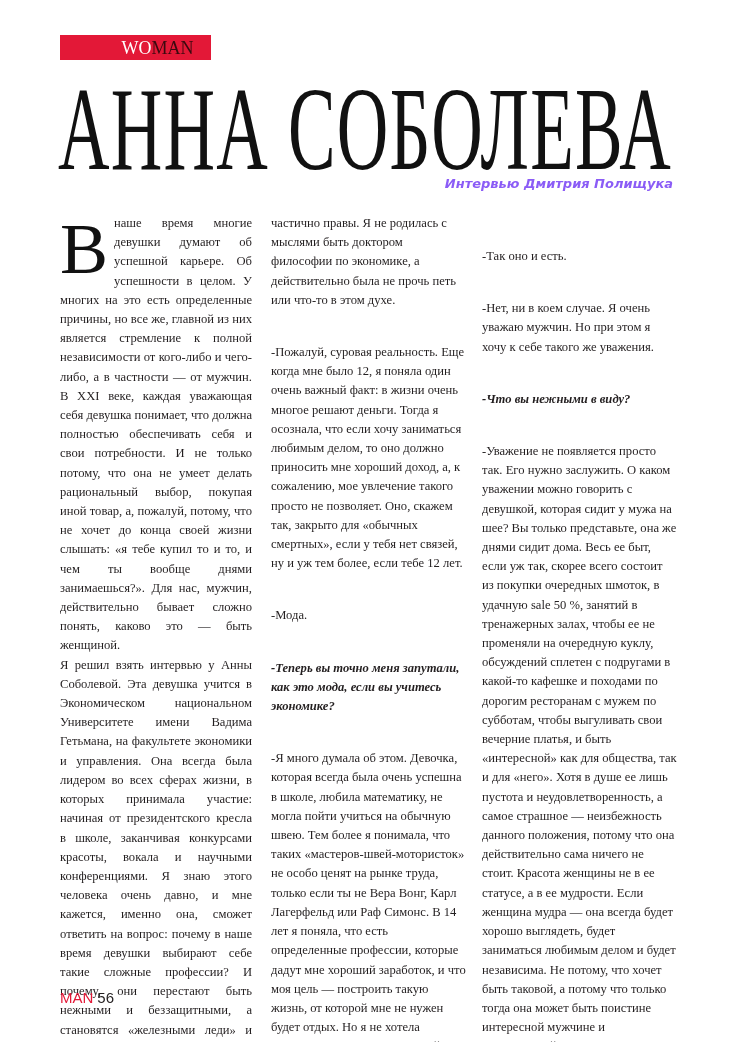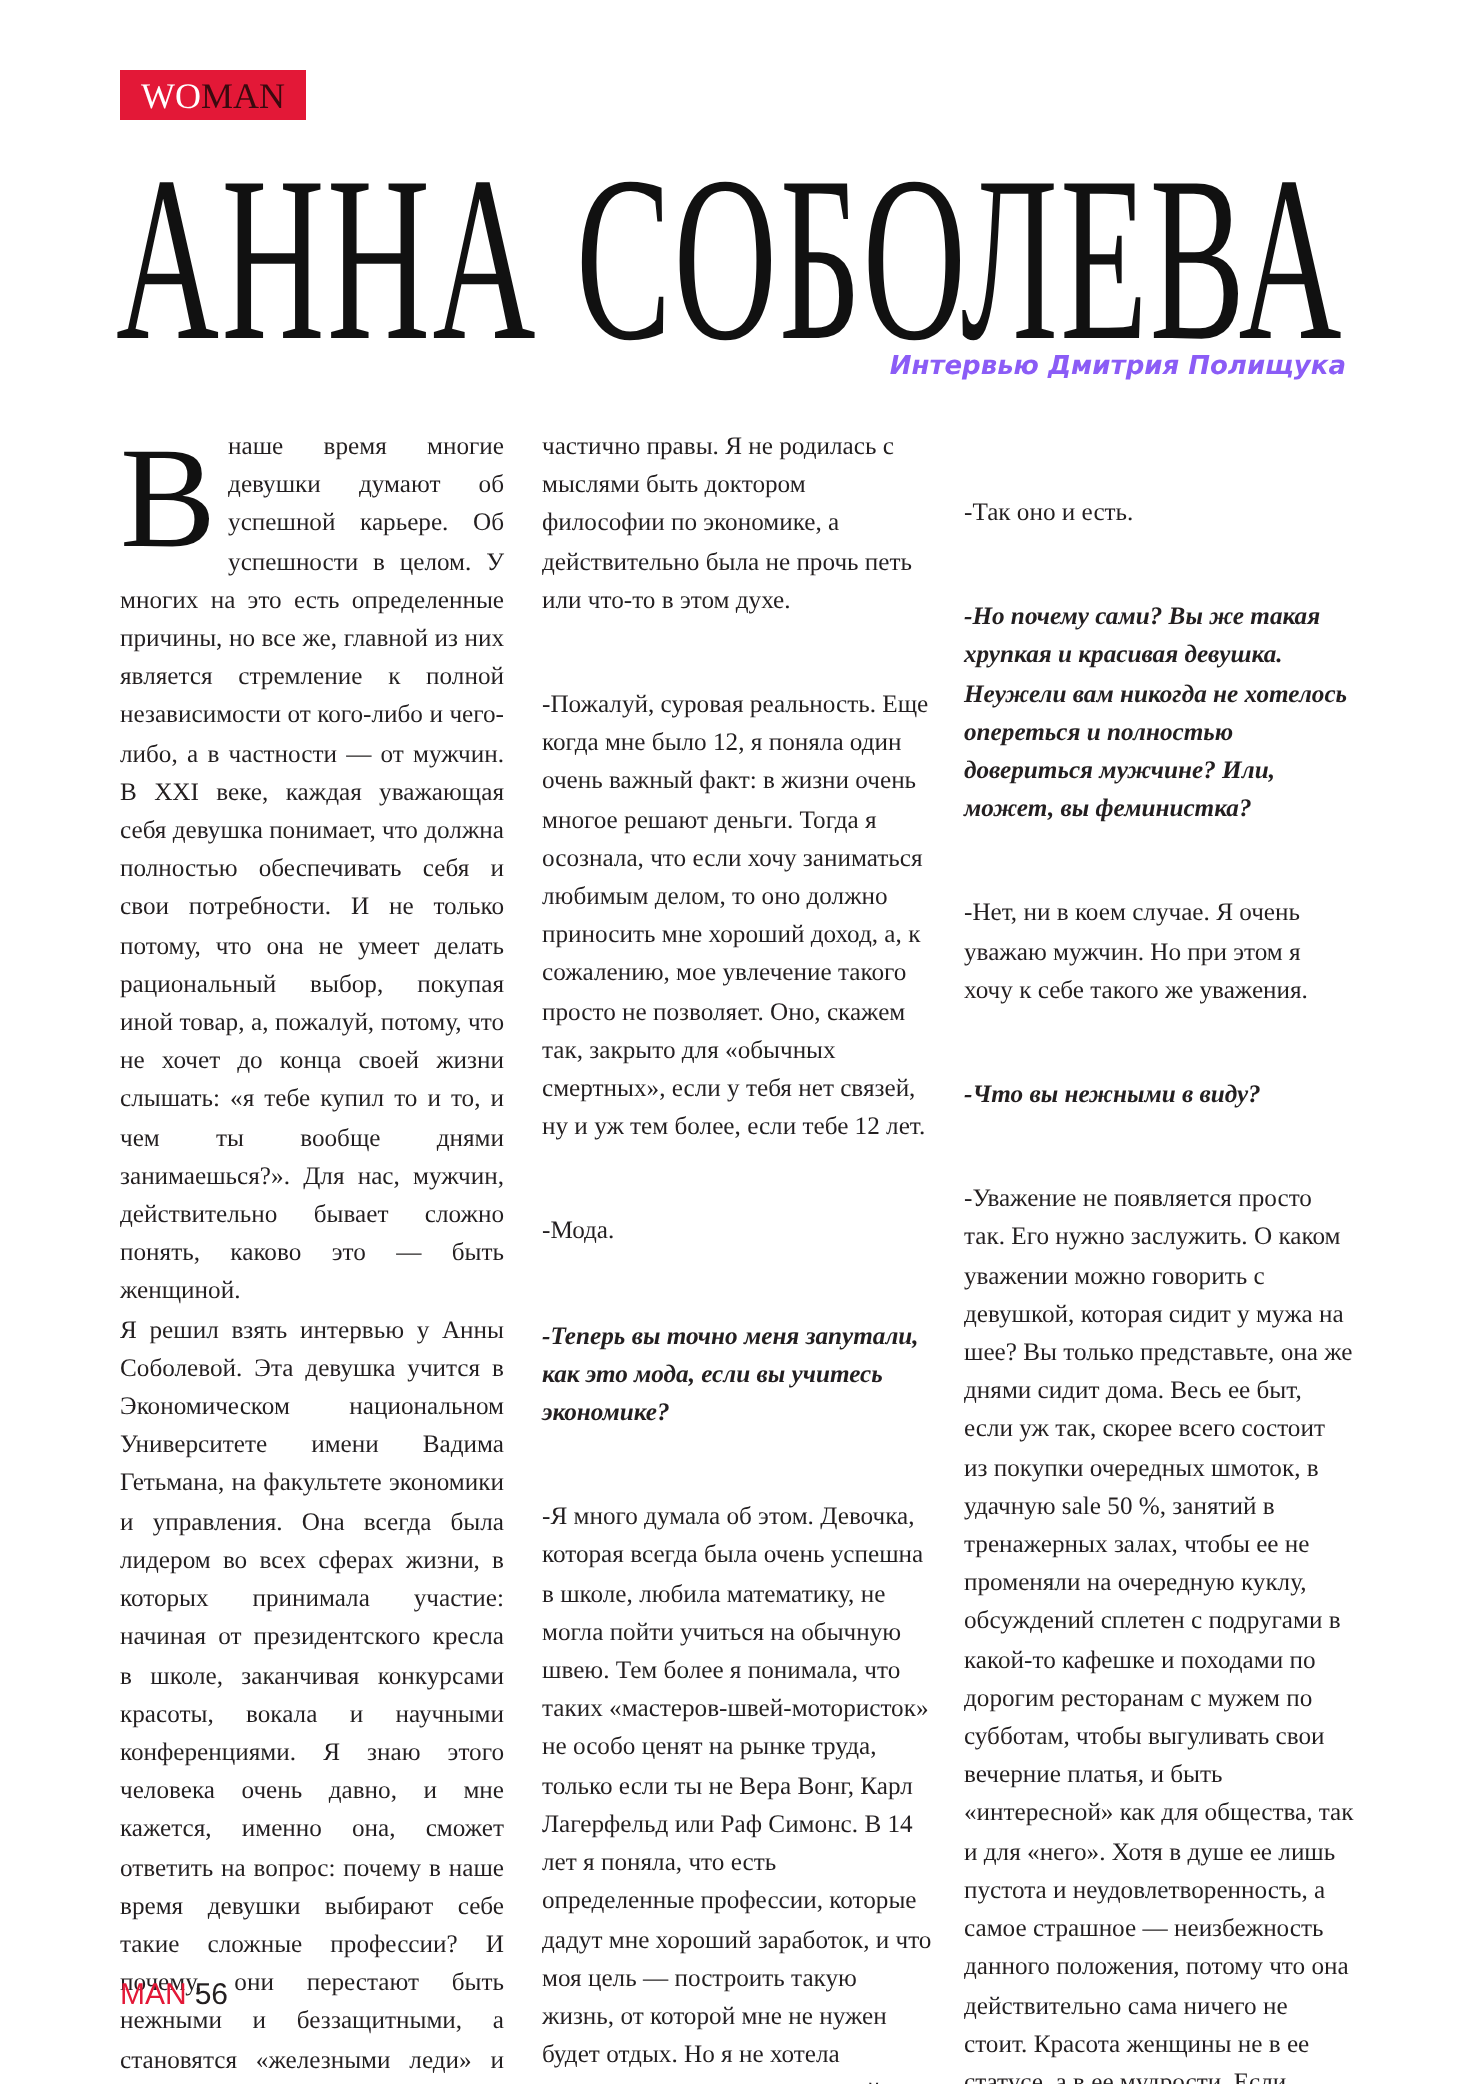--- a/index.html
+++ b/index.html
@@ -1,21 +1,21 @@
 <!DOCTYPE html>
 <html><head>
 <meta charset="utf-8">
 <style>
   html, body { margin: 0; padding: 0; background: #ffffff; }
   body { width: 734px; height: 1042px; position: relative; overflow: hidden;
          font-family: "Liberation Serif", "DejaVu Serif", serif; color: #231f20; }
 
-  .logo { position: absolute; left: 60px; top: 35px; width: 93px; height: 25px;
+  .logo { position: absolute; left: 60px; top: 35px; width: 107px; height: 25px;
           background: #e31837; display: flex; align-items: center; justify-content: center;
-          font-family: "Liberation Serif", serif; font-size: 18px; letter-spacing: 0px; line-height: 1; }
+          font-family: "Liberation Serif", serif; font-size: 18px; letter-spacing: 0px; line-height: 1; padding-left: 44px; }
   .logo .wo { color: #ffffff; }
   .logo .man { color: #3a0a0f; }
 
   .title { position: absolute; left: 58px; top: 80px; width: 620px; height: 100px;
            font-family: "Liberation Serif", "DejaVu Serif", serif; font-weight: normal;
            font-size: 118px; line-height: 100px; color: #111111; white-space: nowrap;
            transform-origin: left top; transform: scaleX(0.54); letter-spacing: 2px; }
 
   .byline { position: absolute; right: 61px; top: 176px;
             font-family: "DejaVu Sans", sans-serif; font-style: italic; font-weight: bold;
@@ -60,21 +60,20 @@
 <div class="col col2">
   <p lang="ru" style="hyphens:auto;">частично правы. Я не родилась с мыслями быть доктором философии по экономике, а действительно была не прочь петь или что-то в этом духе.</p>
   <p class="gap" lang="ru" style="hyphens:auto;">-Пожалуй, суровая реальность. Еще когда мне было 12, я поняла один очень важный факт: в жизни очень многое решают деньги. Тогда я осознала, что если хочу заниматься любимым делом, то оно должно приносить мне хороший доход, а, к сожалению, мое увлечение такого просто не позволяет. Оно, скажем так, закрыто для «обычных смертных», если у тебя нет связей, ну и уж тем более, если тебе 12 лет.</p>
   <p class="gap">-Мода.</p>
   <p class="q gap" lang="ru" style="hyphens:auto;">-Теперь вы точно меня запутали, как это мода, если вы учитесь экономике?</p>
   <p class="gap" lang="ru" style="hyphens:auto;">-Я много думала об этом. Девочка, которая всегда была очень успешна в школе, любила математику, не могла пойти учиться на обычную швею. Тем более я понимала, что таких «мастеров-швей-мотористок» не особо ценят на рынке труда, только если ты не Вера Вонг, Карл Лагерфельд или Раф Симонс. В 14 лет я поняла, что есть определенные профессии, которые дадут мне хороший заработок, и что моя цель — построить такую жизнь, от которой мне не нужен будет отдых. Но я не хотела отказываться при этом от своей мечты, и поэтому решила попасть в тот же мир моды, но «через математику». К примеру, в качестве финансового директора какого-то модного бренда или журнала.</p>
 </div>
 
 <div class="col col3">
   <p class="gap">-Так оно и есть.</p>
-  <p class="q gap" lang="ru" style="hyphens:auto;">-Но почему сами? Вы же такая хрупкая и красивая девушка. Неужели вам никогда не хотелось опереться и полностью довериться мужчине? Или, может, вы феминистка?</p>
   <p class="gap" lang="ru" style="hyphens:auto;">-Нет, ни в коем случае. Я очень уважаю мужчин. Но при этом я хочу к себе такого же уважения.</p>
   <p class="q gap">-Что вы нежными в виду?</p>
   <p class="gap" lang="ru" style="hyphens:auto;">-Уважение не появляется просто так. Его нужно заслужить. О каком уважении можно говорить с девушкой, которая сидит у мужа на шее? Вы только представьте, она же днями сидит дома. Весь ее быт, если уж так, скорее всего состоит из покупки очередных шмоток, в удачную sale 50 %, занятий в тренажерных залах, чтобы ее не променяли на очередную куклу, обсуждений сплетен с подругами в какой-то кафешке и походами по дорогим ресторанам с мужем по субботам, чтобы выгуливать свои вечерние платья, и быть «интересной» как для общества, так и для «него». Хотя в душе ее лишь пустота и неудовлетворенность, а самое страшное — неизбежность данного положения, потому что она действительно сама ничего не стоит. Красота женщины не в ее статусе, а в ее мудрости. Если женщина мудра — она всегда будет хорошо выглядеть, будет заниматься любимым делом и будет независима. Не потому, что хочет быть таковой, а потому что только тогда она может быть поистине интересной мужчине и великолепной.</p>
 </div>
 
 <div class="footer">
   <span class="brand">MAN</span><span class="page">56</span>
 </div>
 
 </body></html>

